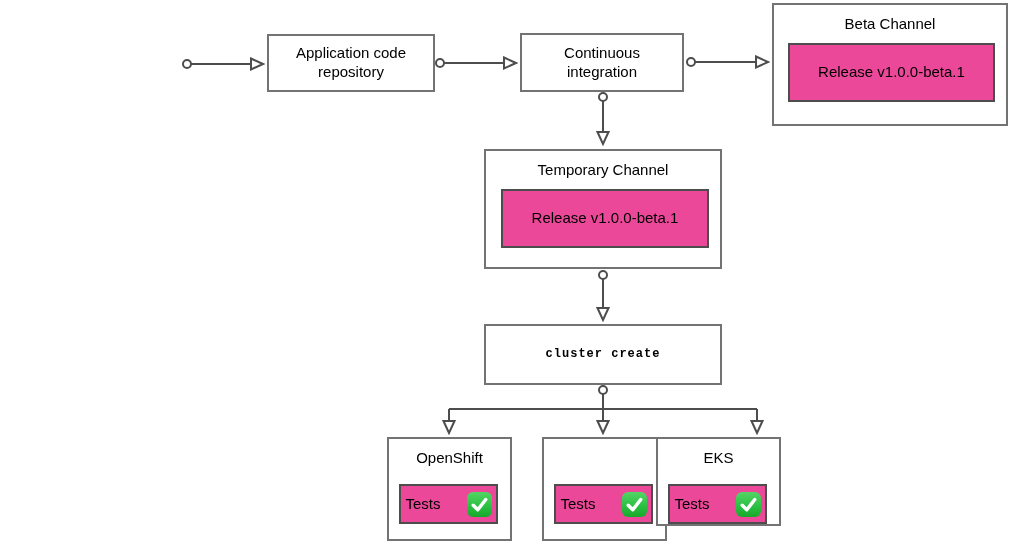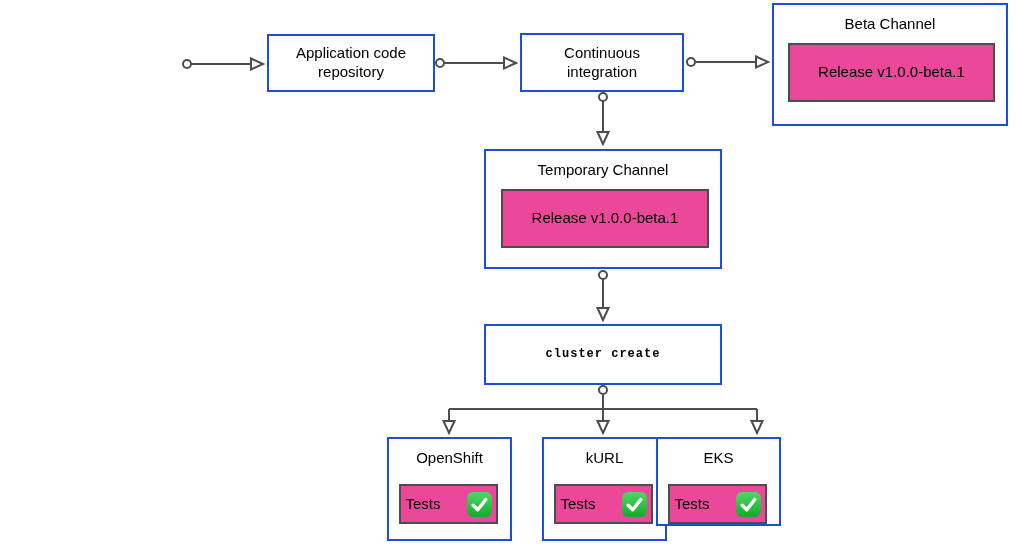--- a/index.html
+++ b/index.html
@@ -18,21 +18,21 @@
   .edges {
     position: absolute;
     left: 0; top: 0;
     width: 1016px; height: 551px;
     pointer-events: none;
   }
   .node {
     position: absolute;
     box-sizing: border-box;
     background: #ffffff;
-    border: 2px solid #1d4ed8;
+    border: 2px solid #737373;
     color: #000000;
     font-size: 15px;
     line-height: 1.25;
     text-align: center;
   }
   .leaf {
     display: flex;
     align-items: center;
     justify-content: center;
     white-space: pre-line;
@@ -147,21 +147,20 @@
         <span class="check-badge">
           <svg width="25" height="25" viewBox="0 0 26 26">
             <polyline points="6.5,13.8 11.2,18.5 19.5,7.8" fill="none" stroke="#ffffff" stroke-width="3.6" stroke-linecap="round" stroke-linejoin="round"></polyline>
           </svg>
         </span>
       </span>
     </div>
   </div>
 
   <div class="node" style="left:542px; top:437px; width:125px; height:104px;">
-    <div class="group-title">kURL</div>
     <div class="inner-box" style="left:10px; top:45px; width:99px; height:40px;">
       <span class="tests-row">
         <span>Tests</span>
         <span class="check-badge">
           <svg width="25" height="25" viewBox="0 0 26 26">
             <polyline points="6.5,13.8 11.2,18.5 19.5,7.8" fill="none" stroke="#ffffff" stroke-width="3.6" stroke-linecap="round" stroke-linejoin="round"></polyline>
           </svg>
         </span>
       </span>
     </div>

